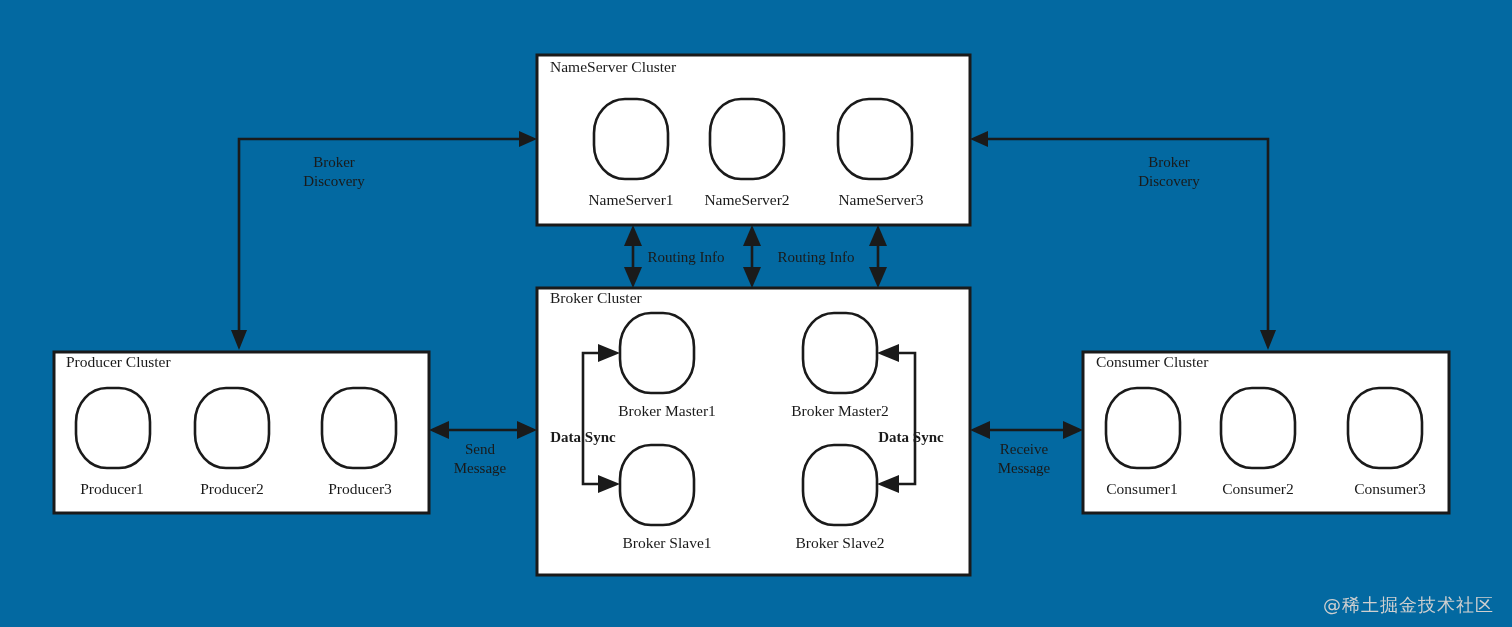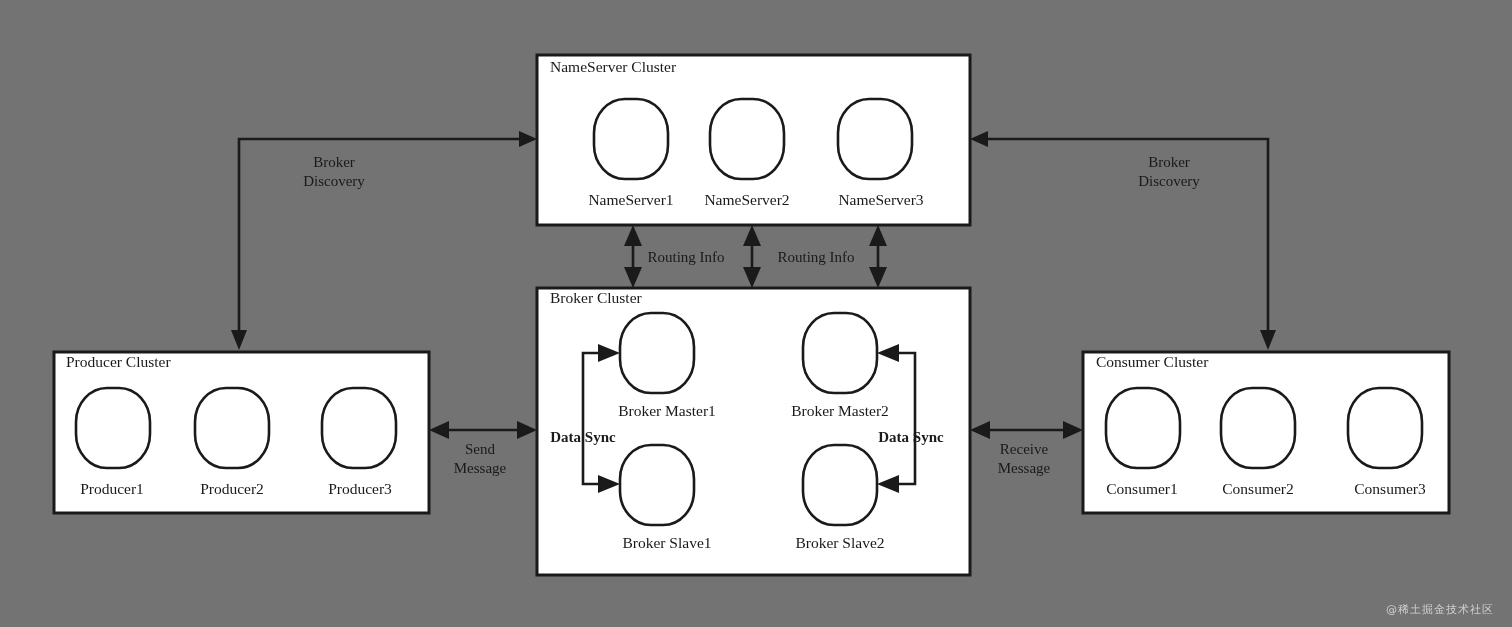--- a/index.html
+++ b/index.html
@@ -10,21 +10,21 @@
   body {
     width: 1512px;
     height: 627px;
     font-family: "Liberation Serif", "DejaVu Serif", serif;
     overflow: hidden;
   }
   #diagram-root {
     position: relative;
     width: 1512px;
     height: 627px;
-    background: #737373;
+    background: #0369a1;
   }
   svg.diagram-canvas {
     position: absolute;
     top: 0;
     left: 0;
     width: 1512px;
     height: 627px;
     display: block;
   }
   .cluster-box {
@@ -66,21 +66,21 @@
   .edge-label-bold {
     font-size: 15px;
     font-weight: bold;
     text-anchor: middle;
   }
   .watermark {
     position: absolute;
     right: 18px;
     bottom: 10px;
     font-family: "DejaVu Sans", sans-serif;
-    font-size: 11px;
+    font-size: 18px;
     color: #cfcfcf;
     letter-spacing: 1px;
     user-select: none;
     white-space: nowrap;
   }
 </style>
 </head>
 <body>
 
 <div id="diagram-root">

